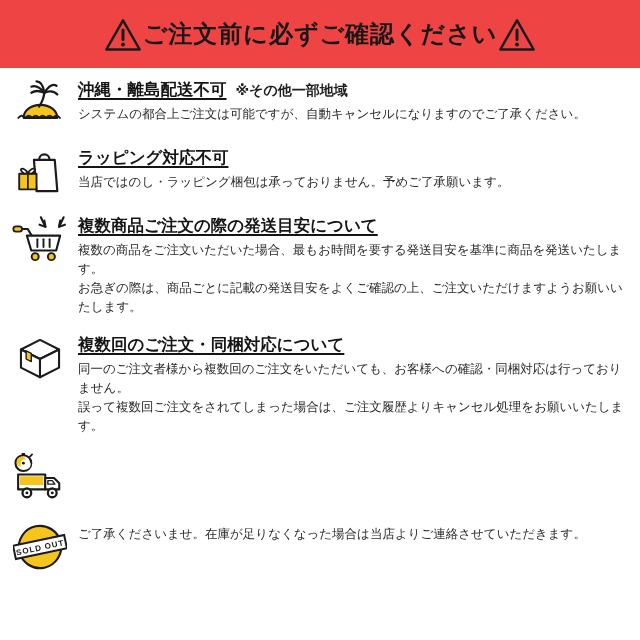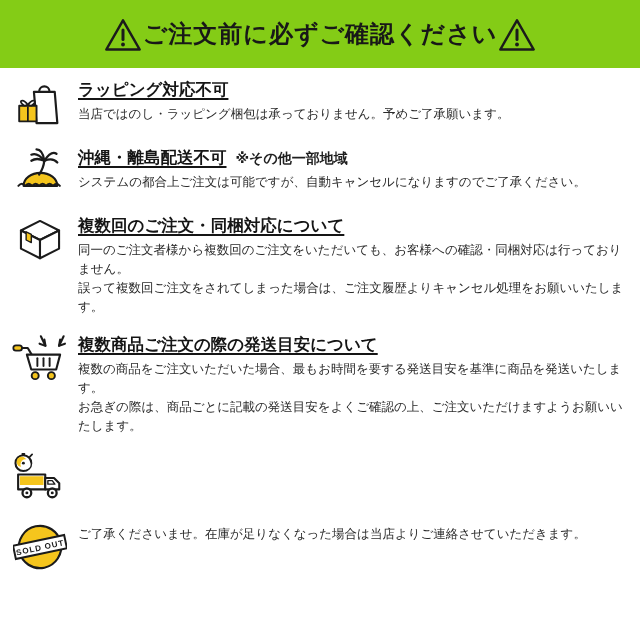--- a/index.html
+++ b/index.html
@@ -1,20 +1,20 @@
 <!DOCTYPE html>
 <html lang="ja"><head>
 <meta charset="utf-8">
 <style>
   html,body{margin:0;padding:0}
   body{
     width:640px;height:640px;overflow:hidden;background:#ffffff;
     font-family:"Liberation Sans","DejaVu Sans",sans-serif;color:#1c1c1c;
   }
-  .banner{height:68px;background:#84cc16;display:flex;align-items:center;justify-content:center;}
+  .banner{height:68px;background:#ef4444;display:flex;align-items:center;justify-content:center;}
   .banner-title{font-size:24px;font-weight:700;margin:0;letter-spacing:1px;color:#181818}
   .warn{display:flex;align-items:center}
   .content{padding:10px 8px 0 12px;display:flex;flex-direction:column;gap:16px}
   .notice{display:flex;gap:10px}
   .icon-box{width:56px;min-width:56px;display:flex;justify-content:center;align-items:flex-start}
   .txt{flex:1;padding-top:1px}
   .title-row{display:flex;align-items:baseline;gap:9px}
   .title{font-size:16.5px;font-weight:700;color:#151515;text-decoration:underline;text-underline-offset:3px;text-decoration-thickness:1.5px}
   .note{font-size:14px;font-weight:700;color:#1f1f1f}
   .lines{margin-top:4px}
@@ -41,41 +41,20 @@
       <circle cx="24" cy="34" r="2.3" fill="#1b1b1b"></circle>
     </svg>
   </span>
 </header>
 
 <main class="content">
 
   <section class="notice">
     <div class="icon-box">
       <svg width="52" height="52" viewBox="0 0 60 60">
-        <path d="M23 16 L47 16 L50 52 L26 52 Z" fill="#ffffff" stroke="#1b1b1b" stroke-width="2.5" stroke-linejoin="round"></path>
-        <path class="stroke" stroke-width="2.5" d="M29 16 C29 7.5 41 7.5 41 16"></path>
-        <rect x="6" y="32" width="20" height="18" fill="#F5C51D" stroke="#1b1b1b" stroke-width="2.2" stroke-linejoin="round"></rect>
-        <line x1="16" y1="33" x2="16" y2="50" stroke="#1b1b1b" stroke-width="2"></line>
-        <path d="M16 31 C10 23 3.5 26.5 12 32 Z" fill="#ffffff" stroke="#1b1b1b" stroke-width="2" stroke-linejoin="round"></path>
-        <path d="M16 31 C22 23 28.5 26.5 20 32 Z" fill="#ffffff" stroke="#1b1b1b" stroke-width="2" stroke-linejoin="round"></path>
-      </svg>
-    </div>
-    <div class="txt">
-      <div class="title-row">
-        <span class="title">ラッピング対応不可</span>
-      </div>
-      <div class="lines">
-        <div class="line">当店ではのし・ラッピング梱包は承っておりません。予めご了承願います。</div>
-      </div>
-    </div>
-  </section>
-
-  <section class="notice">
-    <div class="icon-box">
-      <svg width="52" height="52" viewBox="0 0 60 60">
         <path d="M11 46 A19.5 15 0 0 1 50 46 Z" fill="#F5C51D" stroke="#1b1b1b" stroke-width="2.4" stroke-linejoin="round"></path>
         <path class="stroke" stroke-width="2.6" d="M35 17 Q34 26 29 33"></path>
         <path class="stroke" stroke-width="2.6" d="M35 17 Q26 13 20 17"></path>
         <path class="stroke" stroke-width="2.6" d="M35 17 Q27 7 20 10"></path>
         <path class="stroke" stroke-width="2.6" d="M35 17 Q33 4 26 4"></path>
         <path class="stroke" stroke-width="2.6" d="M35 17 Q43 5 49 9"></path>
         <path class="stroke" stroke-width="2.6" d="M35 17 Q45 13 50 19"></path>
         <path class="stroke" stroke-width="2.2" d="M5 46 Q9 41 13 46 Q17 41 21 46 Q25 41 29 46 Q33 41 37 46 Q41 41 45 46 Q49 41 53 46"></path>
       </svg>
     </div>
@@ -86,33 +65,34 @@
       </div>
       <div class="lines">
         <div class="line">システムの都合上ご注文は可能ですが、自動キャンセルになりますのでご了承ください。</div>
       </div>
     </div>
   </section>
 
   <section class="notice">
     <div class="icon-box">
       <svg width="52" height="52" viewBox="0 0 60 60">
-        <path d="M30 8 L52 19 L30 30 L8 19 Z" fill="#ffffff" stroke="#1b1b1b" stroke-width="2.4" stroke-linejoin="round"></path>
-        <path d="M8 19 L8 40 L30 51 L30 30 Z" fill="#ffffff" stroke="#1b1b1b" stroke-width="2.4" stroke-linejoin="round"></path>
-        <path d="M52 19 L52 40 L30 51 L30 30 Z" fill="#ffffff" stroke="#1b1b1b" stroke-width="2.4" stroke-linejoin="round"></path>
-        <path d="M14 20.5 L20 23.5 L20 33 L14 30 Z" fill="#F5C51D" stroke="#1b1b1b" stroke-width="1.6" stroke-linejoin="round"></path>
+        <path d="M23 16 L47 16 L50 52 L26 52 Z" fill="#ffffff" stroke="#1b1b1b" stroke-width="2.5" stroke-linejoin="round"></path>
+        <path class="stroke" stroke-width="2.5" d="M29 16 C29 7.5 41 7.5 41 16"></path>
+        <rect x="6" y="32" width="20" height="18" fill="#F5C51D" stroke="#1b1b1b" stroke-width="2.2" stroke-linejoin="round"></rect>
+        <line x1="16" y1="33" x2="16" y2="50" stroke="#1b1b1b" stroke-width="2"></line>
+        <path d="M16 31 C10 23 3.5 26.5 12 32 Z" fill="#ffffff" stroke="#1b1b1b" stroke-width="2" stroke-linejoin="round"></path>
+        <path d="M16 31 C22 23 28.5 26.5 20 32 Z" fill="#ffffff" stroke="#1b1b1b" stroke-width="2" stroke-linejoin="round"></path>
       </svg>
     </div>
     <div class="txt">
       <div class="title-row">
-        <span class="title">複数回のご注文・同梱対応について</span>
+        <span class="title">ラッピング対応不可</span>
       </div>
       <div class="lines">
-        <div class="line">同一のご注文者様から複数回のご注文をいただいても、お客様への確認・同梱対応は行っておりません。</div>
-        <div class="line">誤って複数回ご注文をされてしまった場合は、ご注文履歴よりキャンセル処理をお願いいたします。</div>
+        <div class="line">当店ではのし・ラッピング梱包は承っておりません。予めご了承願います。</div>
       </div>
     </div>
   </section>
 
   <section class="notice">
     <div class="icon-box">
       <svg width="56" height="52" viewBox="0 0 64 58">
         <rect x="1.5" y="13.5" width="10" height="6" rx="3" fill="#F5C51D" stroke="#1b1b1b" stroke-width="2"></rect>
         <path class="stroke" stroke-width="2.4" d="M11.5 16.5 H18 L22.5 24"></path>
         <path d="M17 24 H55 L50.5 41 H22 Z" fill="#ffffff" stroke="#1b1b1b" stroke-width="2.4" stroke-linejoin="round"></path>
@@ -127,20 +107,40 @@
         <path class="stroke" stroke-width="2.4" d="M60.5 11.5 L53.7 14 L55 6.8"></path>
       </svg>
     </div>
     <div class="txt">
       <div class="title-row">
         <span class="title">複数商品ご注文の際の発送目安について</span>
       </div>
       <div class="lines">
         <div class="line">複数の商品をご注文いただいた場合、最もお時間を要する発送目安を基準に商品を発送いたします。</div>
         <div class="line">お急ぎの際は、商品ごとに記載の発送目安をよくご確認の上、ご注文いただけますようお願いいたします。</div>
+      </div>
+    </div>
+  </section>
+
+  <section class="notice">
+    <div class="icon-box">
+      <svg width="52" height="52" viewBox="0 0 60 60">
+        <path d="M30 8 L52 19 L30 30 L8 19 Z" fill="#ffffff" stroke="#1b1b1b" stroke-width="2.4" stroke-linejoin="round"></path>
+        <path d="M8 19 L8 40 L30 51 L30 30 Z" fill="#ffffff" stroke="#1b1b1b" stroke-width="2.4" stroke-linejoin="round"></path>
+        <path d="M52 19 L52 40 L30 51 L30 30 Z" fill="#ffffff" stroke="#1b1b1b" stroke-width="2.4" stroke-linejoin="round"></path>
+        <path d="M14 20.5 L20 23.5 L20 33 L14 30 Z" fill="#F5C51D" stroke="#1b1b1b" stroke-width="1.6" stroke-linejoin="round"></path>
+      </svg>
+    </div>
+    <div class="txt">
+      <div class="title-row">
+        <span class="title">複数回のご注文・同梱対応について</span>
+      </div>
+      <div class="lines">
+        <div class="line">同一のご注文者様から複数回のご注文をいただいても、お客様への確認・同梱対応は行っておりません。</div>
+        <div class="line">誤って複数回ご注文をされてしまった場合は、ご注文履歴よりキャンセル処理をお願いいたします。</div>
       </div>
     </div>
   </section>
 
   <section class="notice">
     <div class="icon-box">
       <svg width="56" height="52" viewBox="0 0 64 58">
         <rect x="7" y="25" width="31" height="17" fill="#ffffff" stroke="#1b1b1b" stroke-width="2.4" stroke-linejoin="round"></rect>
         <rect x="9" y="27" width="27" height="10" fill="#F5C51D"></rect>
         <path d="M38 29 H48 L54 35 V42 H38 Z" fill="#ffffff" stroke="#1b1b1b" stroke-width="2.4" stroke-linejoin="round"></path>

